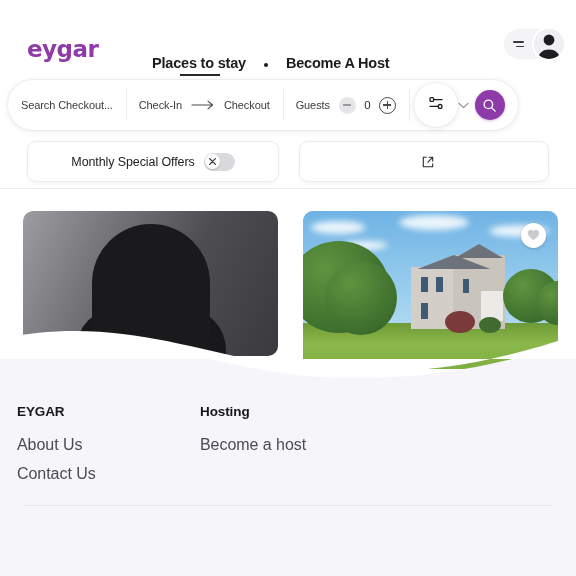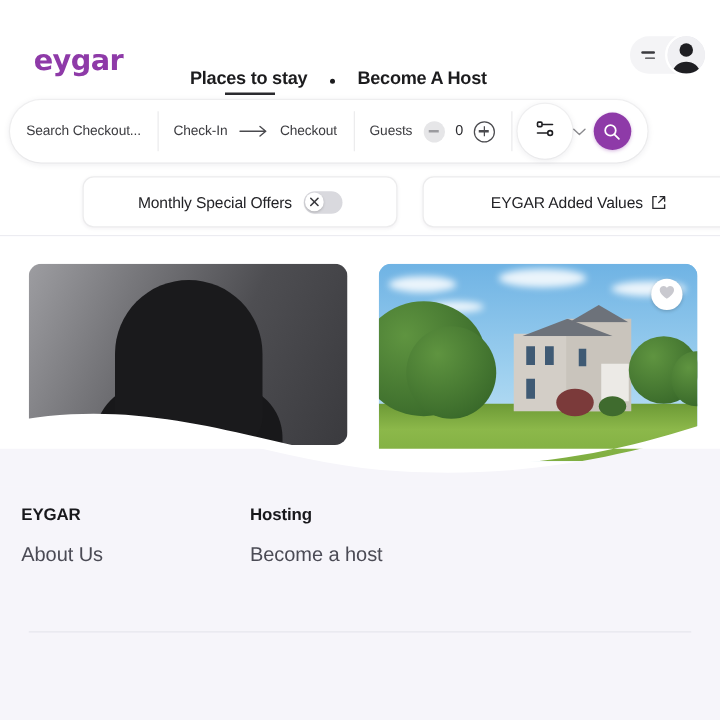--- a/index.html
+++ b/index.html
@@ -109,21 +109,21 @@
 
   
   .chips { position: absolute; left: 27px; top: 141px; display: flex; gap: 20px; }
   .chip {
     height: 41px; border-radius: 9px; background: #fff;
     border: 1px solid #ececed;
     box-shadow: 0 1px 3px rgba(30,25,60,0.05);
     display: flex; align-items: center; justify-content: center;
     padding: 0 14px;
   }
-  .chip.a { width: 252px; margin-left: 39px; }
+  .chip.a { width: 252px; }
   .chip.b { width: 250px; }
   .chip-label { font-size: 12.5px; color: #232327; letter-spacing: -0.1px; }
   .toggle {
     width: 31px; height: 18px; border-radius: 10px; background: #d9d9de;
     margin-left: 9px; position: relative; display: flex; align-items: center;
   }
   .knob {
     position: absolute; left: 1.5px; width: 15px; height: 15px; border-radius: 50%;
     background: #fff; box-shadow: 0 1px 2px rgba(0,0,0,0.18);
     display: flex; align-items: center; justify-content: center;
@@ -275,21 +275,20 @@
       <span class="toggle">
         <span class="knob">
           <svg width="9" height="9" viewBox="0 0 9 9">
               <path d="M1.6 1.6l5.8 5.8M7.4 1.6L1.6 7.4" stroke="#3a3a3e" stroke-width="1.3" stroke-linecap="round"></path>
             </svg>
         </span>
       </span>
     </div>
 
     <div class="chip b">
-      <span class="chip-label">EYGAR Added Values</span>
       <span class="ext">
         <svg width="12" height="12" viewBox="0 0 12 12">
           <path d="M4.6 1.3H1.3v9.4h9.4V7.4" stroke="#2a2a2e" stroke-width="1.1" fill="none" stroke-linejoin="round"></path>
           <path d="M7.1 1.3h3.6v3.6M10.4 1.6L5.9 6.1" stroke="#2a2a2e" stroke-width="1.1" fill="none" stroke-linecap="round" stroke-linejoin="round"></path>
         </svg>
       </span>
     </div>
   </div>
 
   <div class="hr-top"></div>
@@ -345,20 +344,21 @@
       <path d="M0,40 C130,12 220,66 330,72 C430,78 505,60 576,36 L576,60 L0,60 Z" fill="#ffffff"></path>
     </svg>
   </div>
 
   <div class="footer">
     <div class="fcols">
 
       <div class="fcol">
         <h4>EYGAR</h4>
         <a>About Us</a>
+        <a>Contact Us</a>
       </div>
 
 
       <div class="fcol">
         <h4>Hosting</h4>
         <a>Become a host</a>
       </div>
     </div>
     <div class="fdiv"></div>
   </div>

